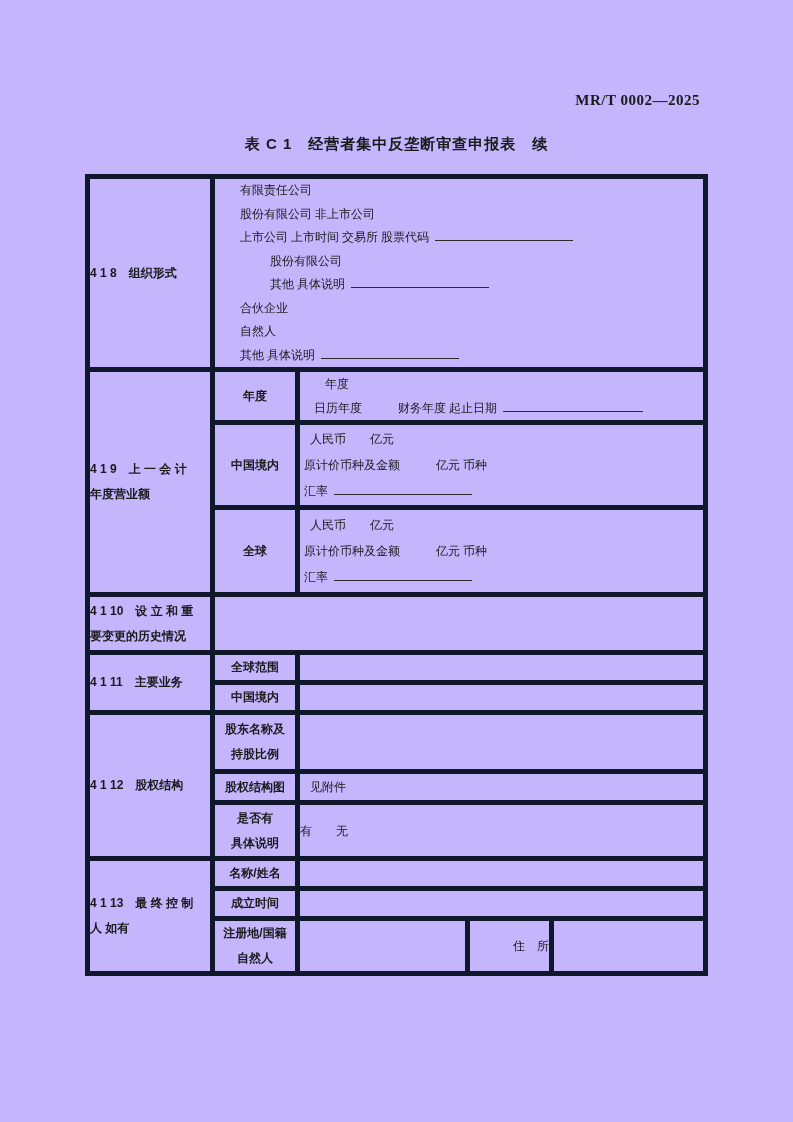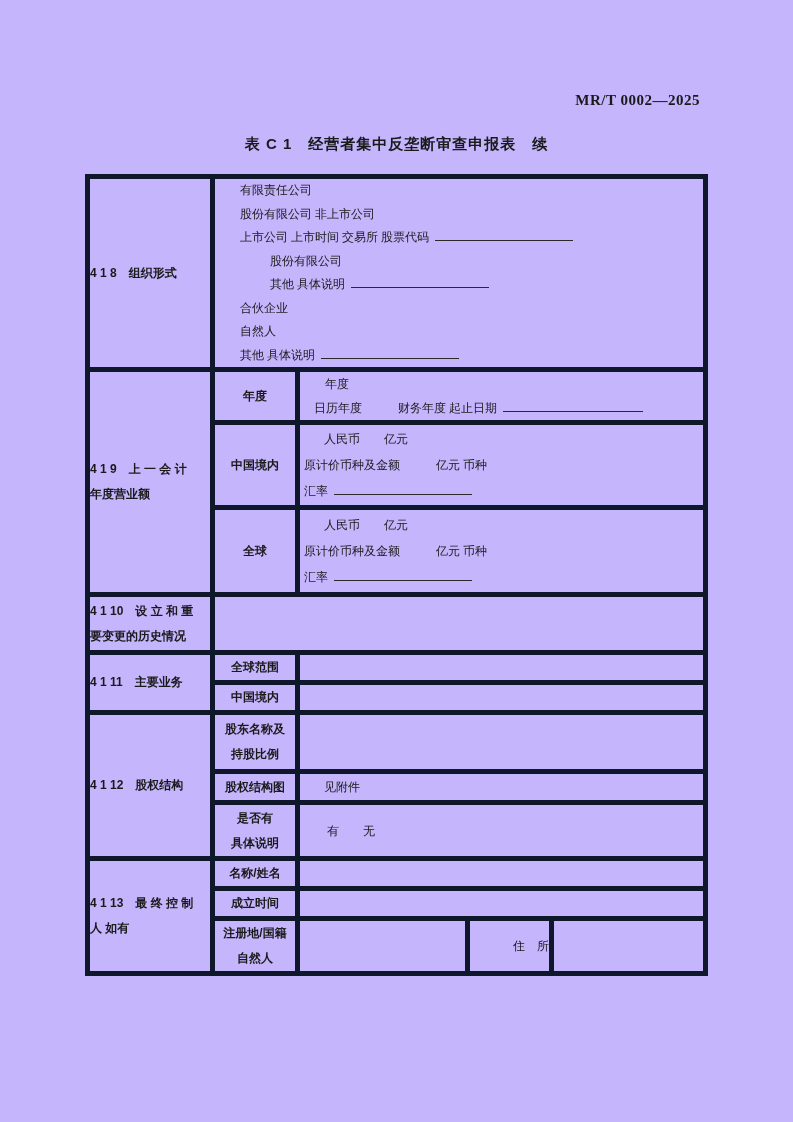--- a/index.html
+++ b/index.html
@@ -76,25 +76,25 @@
     line-height:25px;
   }
   
   td.ct{
     font-family:"Liberation Serif","DejaVu Serif",serif;
     font-size:14px;
   }
   .opt{line-height:23.5px;padding-left:25px;white-space:nowrap;}
   .opt.indent{padding-left:55px;}
   .ln{line-height:26px;white-space:nowrap;}
-  .pl10{padding-left:24px;}
+  .pl10{padding-left:10px;}
   .pl14{padding-left:14px;}
   .pl15{padding-left:4px;}
   .pl25{padding-left:25px;}
-  .pl27{padding-left:27px;}
+  .pl27{}
   .yr .ln{line-height:24px;}
   .blank{
     display:inline-block;
     width:138px;
     height:13px;
     border-bottom:1px solid #2a2a2a;
     margin-left:6px;
     vertical-align:baseline;
   }
   .blank.w140{width:140px;}

